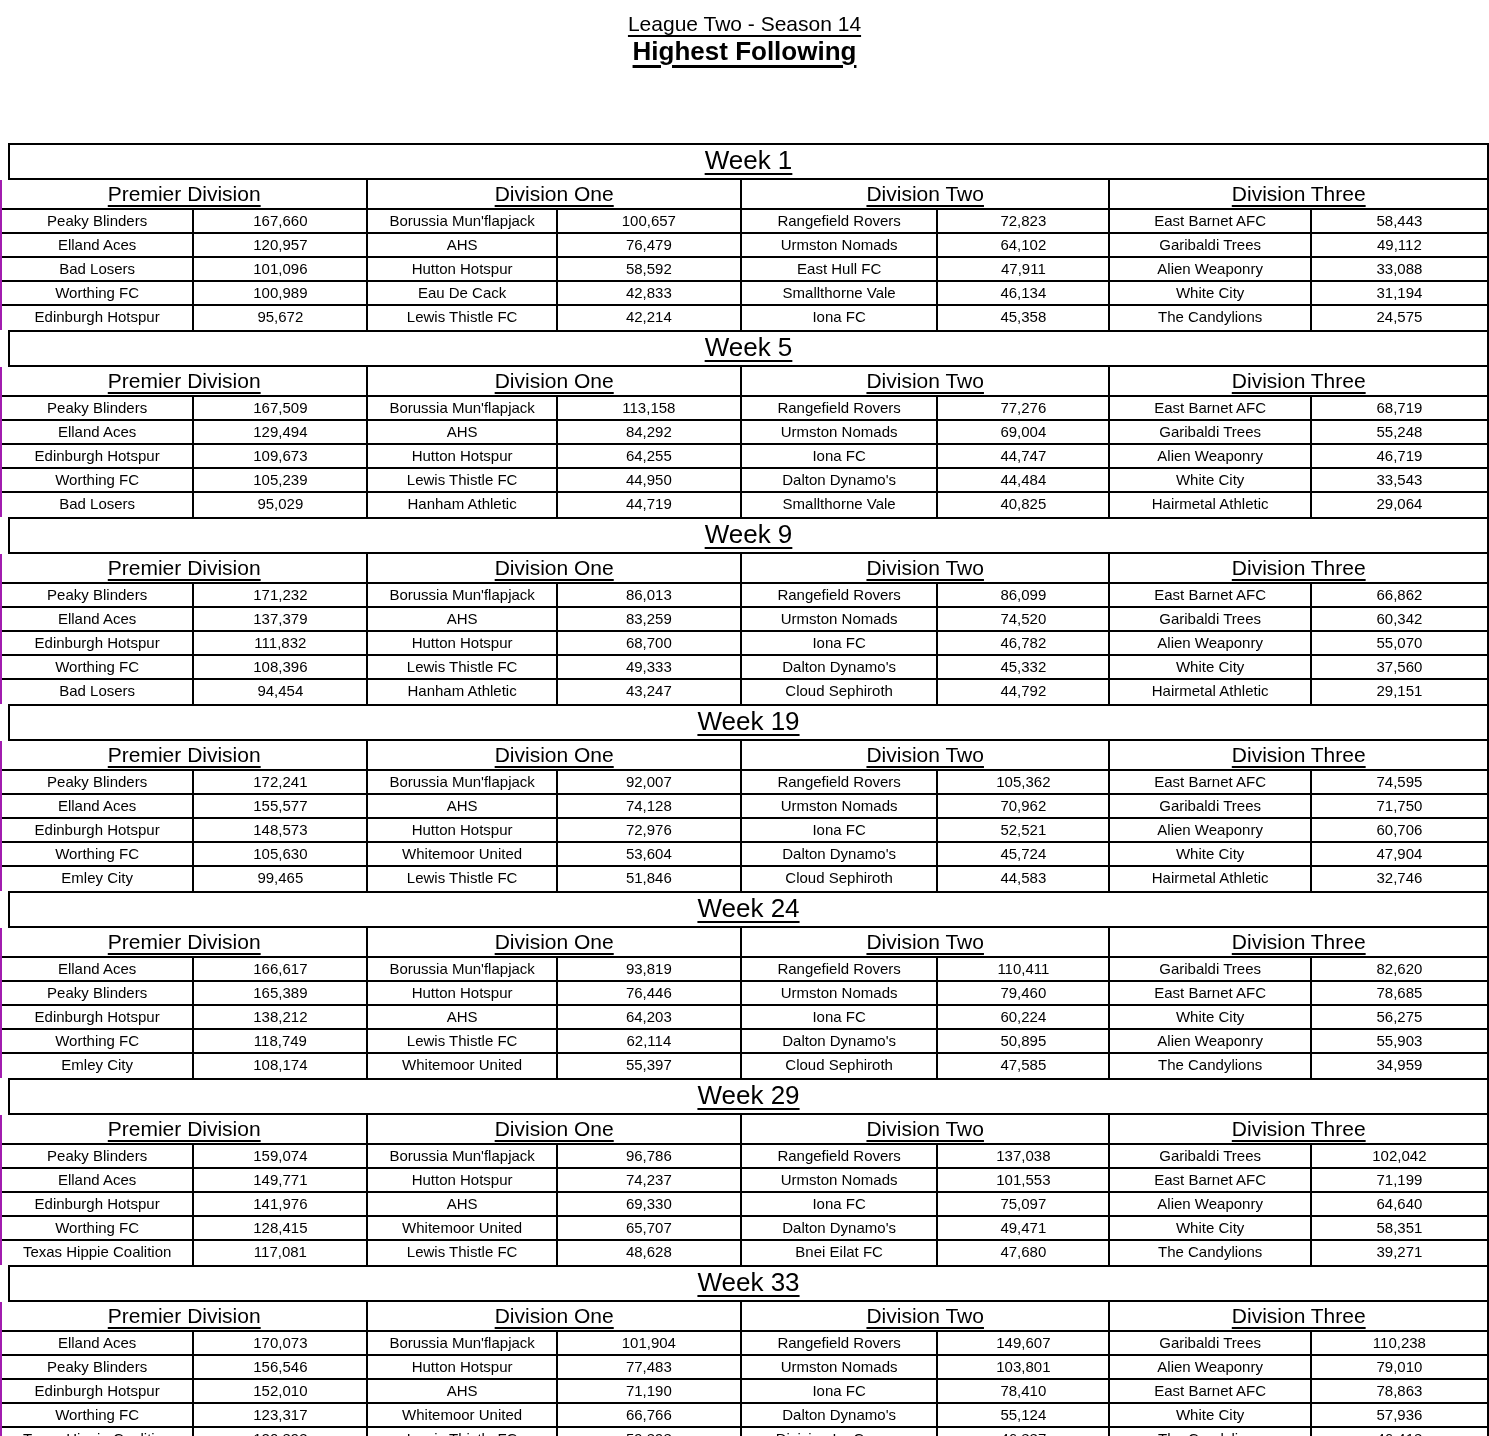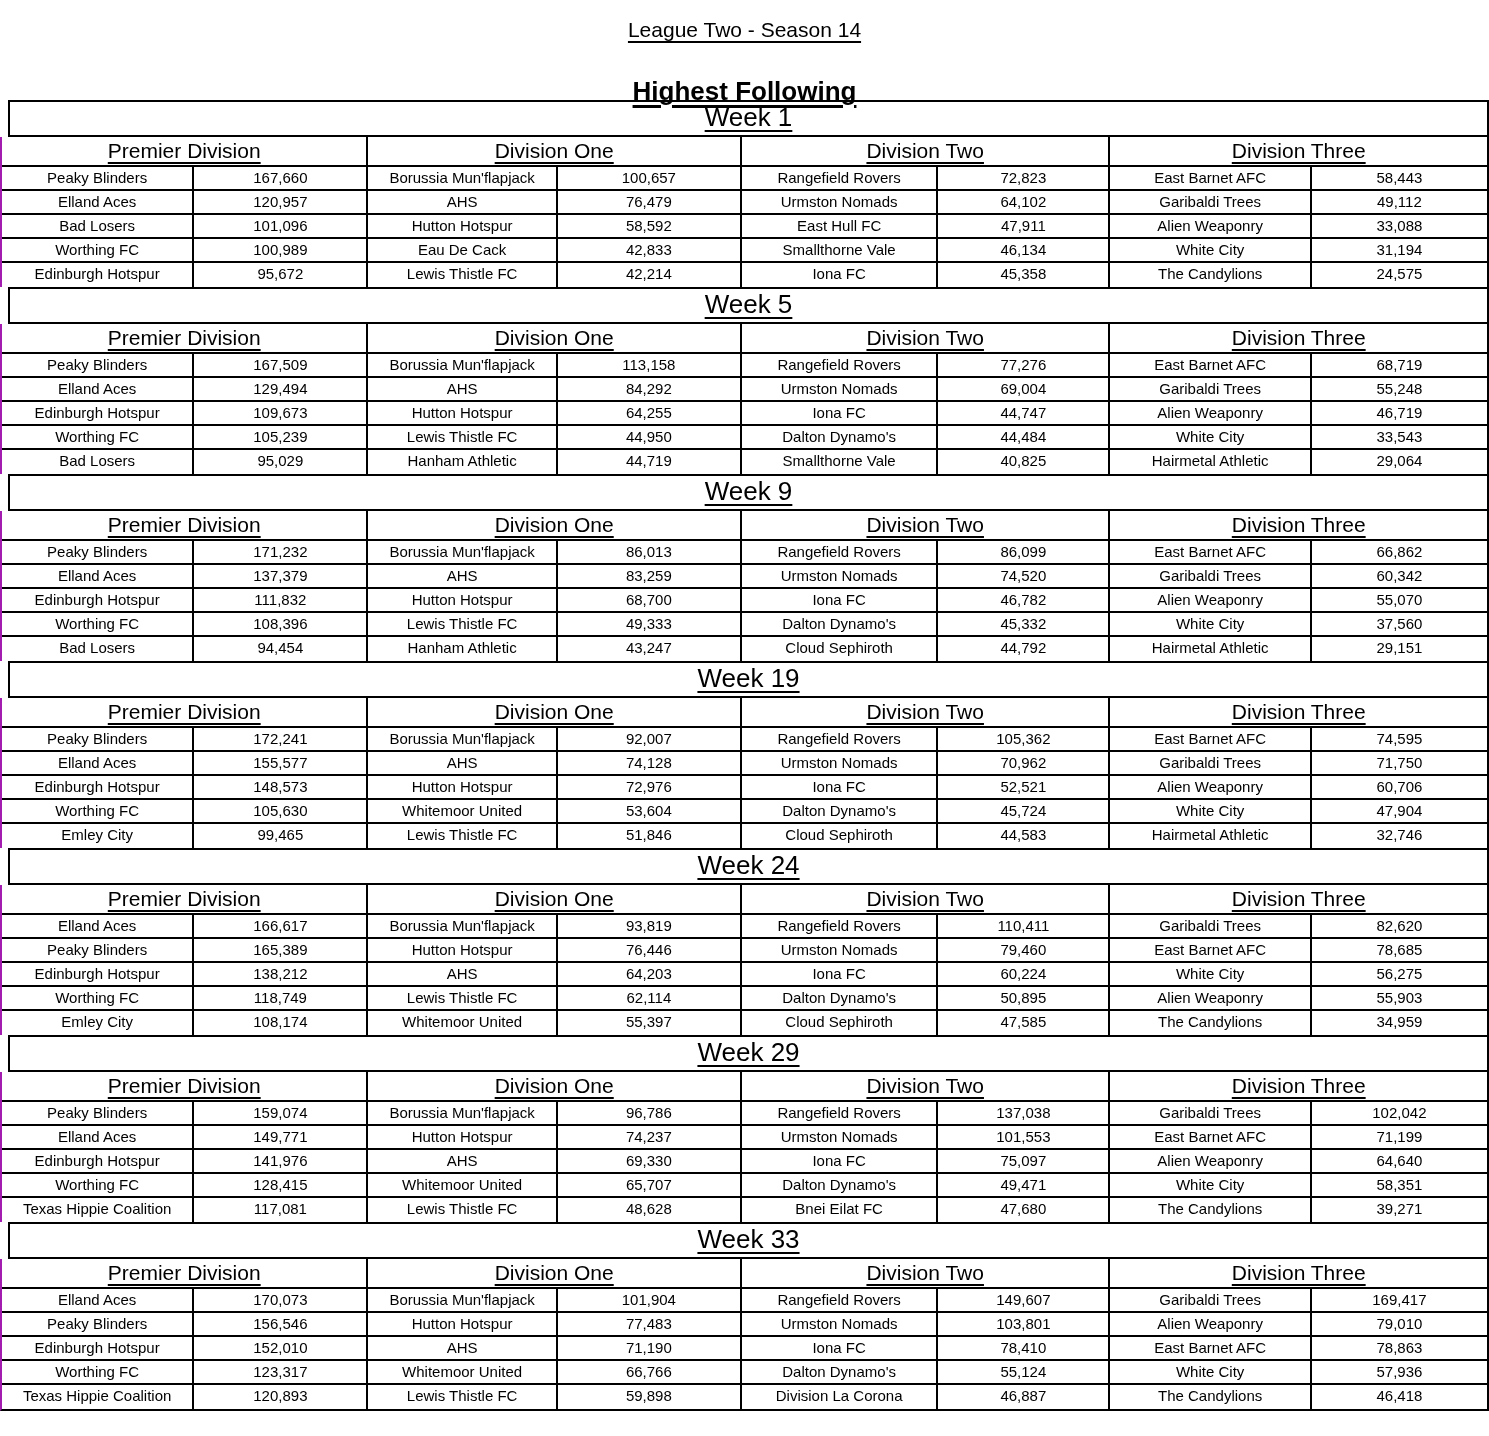--- a/index.html
+++ b/index.html
@@ -8,33 +8,32 @@
     background: #ffffff;
     color: #000000;
     font-family: "Liberation Sans", "DejaVu Sans", sans-serif;
   }
   #page {
     width: 1489px;
     background: #ffffff;
   }
   
   #title-block {
-    height: 100px;
+    height: 143px;
     text-align: center;
     box-sizing: border-box;
-    padding-top: 18px;
+    padding-top: 12px;
   }
   #page-title {
     font-size: 21px;
     text-decoration: underline;
     text-decoration-thickness: 2px;
     text-underline-offset: 4px;
   }
   #page-subtitle {
-    margin-top: 34px;
     font-size: 26px;
     font-weight: bold;
     text-decoration: underline;
     text-decoration-thickness: 3px;
     text-underline-offset: 5px;
   }
   
   .week-row {
     box-sizing: border-box;
     height: 37px;
@@ -398,21 +397,21 @@
           <div class="hdr-cell"><span>Division One</span></div>
           <div class="hdr-cell"><span>Division Two</span></div>
           <div class="hdr-cell c-last"><span>Division Three</span></div>
           <div class="cell">Elland Aces</div>
           <div class="cell">170,073</div>
           <div class="cell">Borussia Mun'flapjack</div>
           <div class="cell">101,904</div>
           <div class="cell">Rangefield Rovers</div>
           <div class="cell">149,607</div>
           <div class="cell">Garibaldi Trees</div>
-          <div class="cell c-last">169,417</div>
+          <div class="cell c-last">110,238</div>
           <div class="cell">Peaky Blinders</div>
           <div class="cell">156,546</div>
           <div class="cell">Hutton Hotspur</div>
           <div class="cell">77,483</div>
           <div class="cell">Urmston Nomads</div>
           <div class="cell">103,801</div>
           <div class="cell">Alien Weaponry</div>
           <div class="cell c-last">79,010</div>
           <div class="cell">Edinburgh Hotspur</div>
           <div class="cell">152,010</div>

